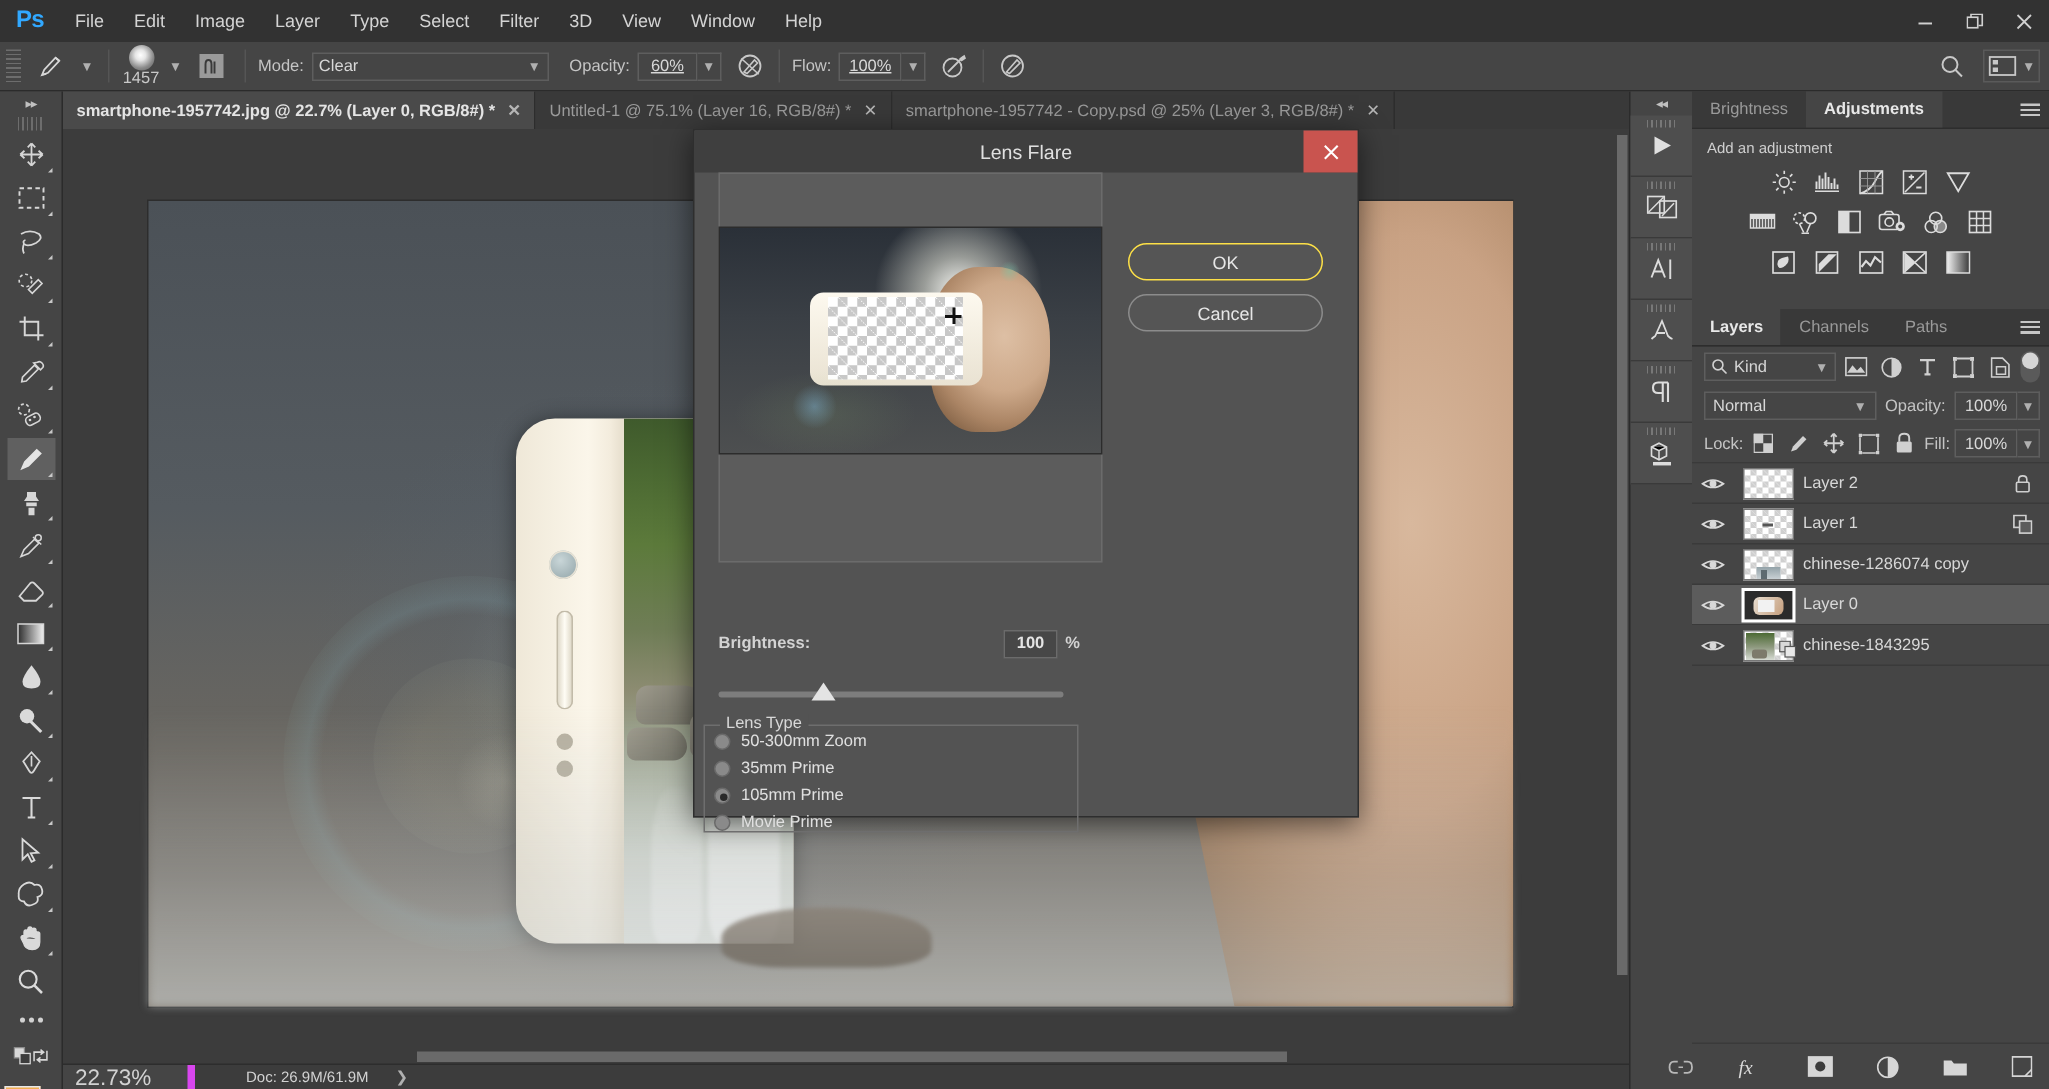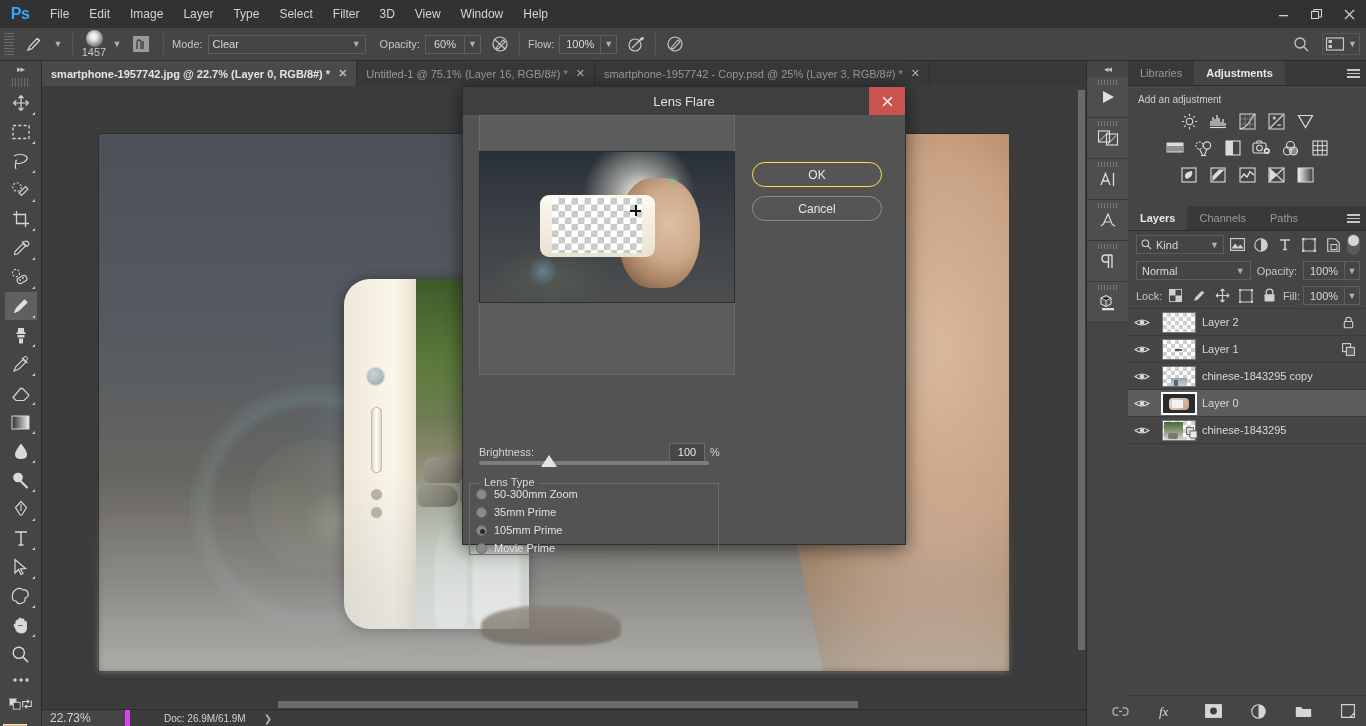--- a/index.html
+++ b/index.html
@@ -66,21 +66,21 @@
   .ob-select {
     height: 19px; background: #454545; border: 1px solid #5e5e5e;
     display: flex; align-items: center; padding: 0 4px;
     font-size: 11px; color: #d8d8d8;
   }
   .ob-select .val { flex: 1; }
   .ob-select .cv { font-size: 9px; color: #b0b0b0; margin-left: 6px; }
   .ob-field {
     height: 19px; background: #454545; border: 1px solid #5e5e5e;
     display: flex; align-items: center; justify-content: center;
-    font-size: 11px; color: #d8d8d8; padding: 0 5px;
+    font-size: 11px; color: #d8d8d8; padding: 0 5px; text-decoration: underline;
   }
   .ob-stepper {
     height: 19px; width: 16px; background: #454545; border: 1px solid #5e5e5e; border-left: none;
     display: flex; align-items: center; justify-content: center; font-size: 9px; color: #b0b0b0;
   }
   .ob-icon-btn {
     width: 26px; height: 26px; display: flex; align-items: center; justify-content: center;
   }
   .ob-right { margin-left: auto; display: flex; align-items: center; padding-right: 6px; }
   .ws-switcher {
@@ -311,21 +311,21 @@
   .pf-ic { width: 20px; height: 20px; display: flex; align-items: center; justify-content: flex-start; margin-left: 16px; }
 
   
   .statusbar {
     position: absolute; bottom: 0; left: 42px; width: 1044px; height: 17px;
     background: #3c3c3c; display: flex; align-items: center;
     border-top: 1px solid #2d2d2d;
   }
   .st-zoom {
     width: 88px; height: 17px; background: #454545; border-right: 5px solid #d946ef;
-    display: flex; align-items: center; padding-left: 8px; font-size: 12px; color: #d2d2d2;
+    display: flex; align-items: center; padding-left: 8px; font-size: 15px; color: #d2d2d2;
   }
   .st-doc { padding-left: 34px; font-size: 10px; color: #d2d2d2; }
   .st-caret { margin-left: 18px; font-size: 10px; color: #b0b0b0; }
   .hscroll {
     position: absolute; bottom: 17px; left: 42px; width: 1044px; height: 9px;
     background: #3c3c3c;
   }
   .hscroll-thumb { position: absolute; left: 236px; top: 1px; width: 580px; height: 7px; background: #6a6a6a; }
   .vscroll {
     position: absolute; top: 86px; left: 1077px; width: 9px; height: 623px; background: #3c3c3c;
@@ -395,22 +395,22 @@
 
   .btn-ok, .btn-cancel {
     position: absolute; left: 289px; width: 130px; height: 25px;
     border-radius: 13px; display: flex; align-items: center; justify-content: center;
     font-size: 12px; color: #e6e6e6;
   }
   .btn-ok { top: 47px; border: 1px solid #fde047; background: #555555; }
   .btn-cancel { top: 81px; border: 1px solid #8c8c8c; background: #555555; }
 
   .bright-row {
-    position: absolute; left: 16px; top: 327px; width: 246px; height: 20px;
-    display: flex; align-items: center;
+    position: absolute; left: 16px; top: 304px; width: 246px; height: 20px;
+    display: flex; align-items: center; font-weight: bold;
   }
   .bright-lbl { font-size: 11px; color: #d3d3d3; }
   .bright-field {
     margin-left: auto; width: 36px; height: 19px; background: #474747; border: 1px solid #6b6b6b;
     display: flex; align-items: center; justify-content: center; font-size: 11px; color: #e4e4e4;
   }
   .bright-pct { width: 20px; text-align: center; font-size: 11px; color: #d3d3d3; }
   .slider-track {
     position: absolute; left: 16px; top: 346px; width: 230px; height: 4px;
     background: #7d7d7d; border-radius: 2px;
@@ -813,21 +813,21 @@
         <path d="M4 6 L9 3.5 L14 6 L14 12 L9 14.5 L4 12 Z" fill="none" stroke="#dcdcdc" stroke-width="1.1"></path>
         <path d="M4 6 L9 8.5 L14 6 M9 8.5 V14.5" stroke="#dcdcdc" stroke-width="1"></path>
         <rect x="5" y="16" width="12" height="2.3" fill="#dcdcdc"></rect>
       </svg>
     </div>
   </div>
 
   <div class="rpanel">
 
     <div class="panel-tabs">
-      <div class="ptab">Libraries</div>
+      <div class="ptab">Brightness</div>
       <div class="ptab active">Adjustments</div>
       <div class="pmenu">
           <div class="pmenu-lines"></div>
         </div>
     </div>
     <div class="adj-title">Add an adjustment</div>
     <div class="adj-rows">
       <div class="adj-row">
         <div class="adj-ic">
           <svg width="17" height="17" viewBox="0 0 17 17">
@@ -1101,21 +1101,21 @@
               <path d="M1 5.5 Q8 0.5 15 5.5 Q8 10.5 1 5.5 Z" fill="none" stroke="#d8d8d8" stroke-width="1.1"></path>
               <circle cx="8" cy="5.5" r="2.3" fill="#d8d8d8"></circle>
             </svg>
         </div>
         <div class="thumb-cell">
           <div class="lthumb">
             <div style="position:absolute;left:8px;top:11px;width:16px;height:9px;background:linear-gradient(to bottom,#93a2a8,#cfd6da);"></div>
             <div style="position:absolute;left:11px;top:13px;width:4px;height:6px;background:#5e6a70;"></div>
           </div>
         </div>
-        <div class="lname">chinese-1843295 copy</div>
+        <div class="lname">chinese-1286074 copy</div>
         <div class="lbadge"></div>
       </div>
 
       <div class="layer-row sel">
         <div class="eye-cell">
           <svg width="16" height="11" viewBox="0 0 16 11">
               <path d="M1 5.5 Q8 0.5 15 5.5 Q8 10.5 1 5.5 Z" fill="none" stroke="#d8d8d8" stroke-width="1.1"></path>
               <circle cx="8" cy="5.5" r="2.3" fill="#d8d8d8"></circle>
             </svg>
         </div>

